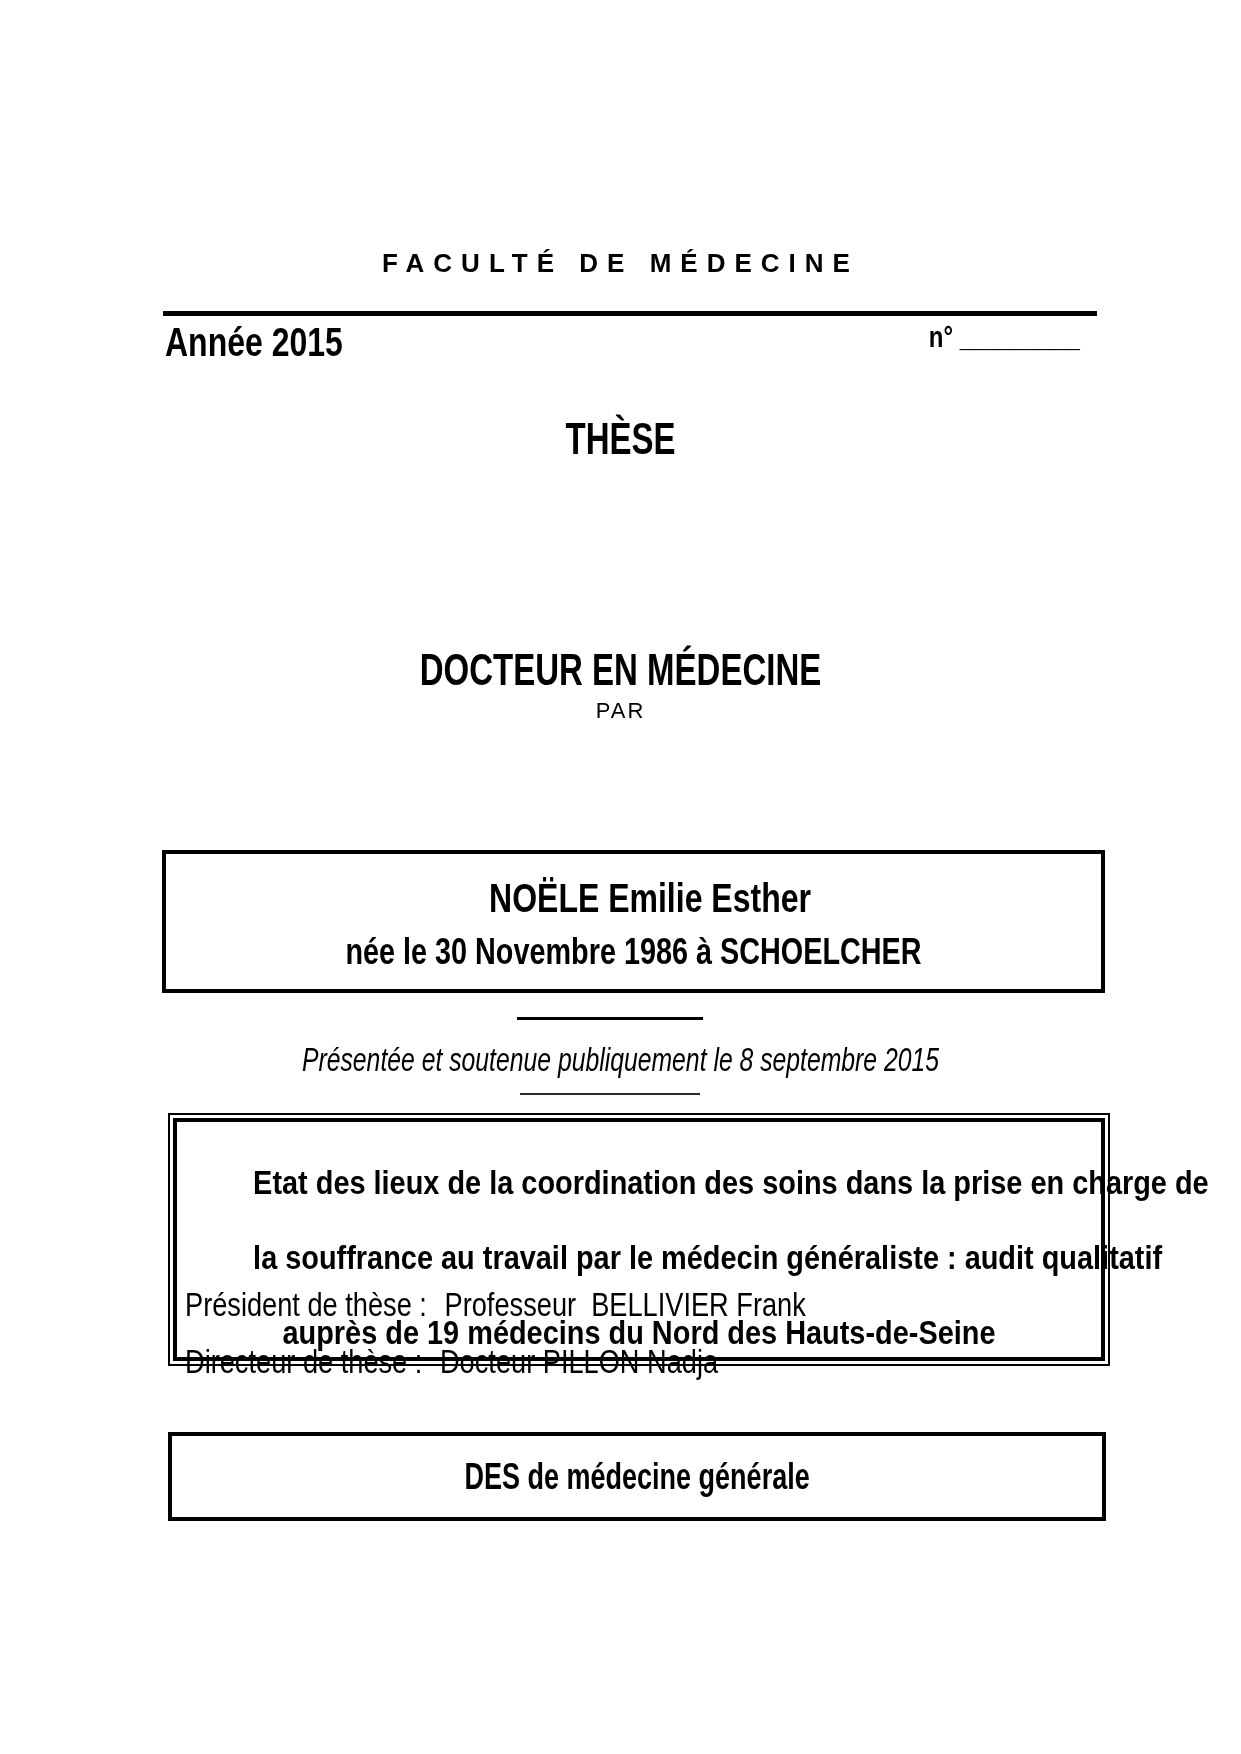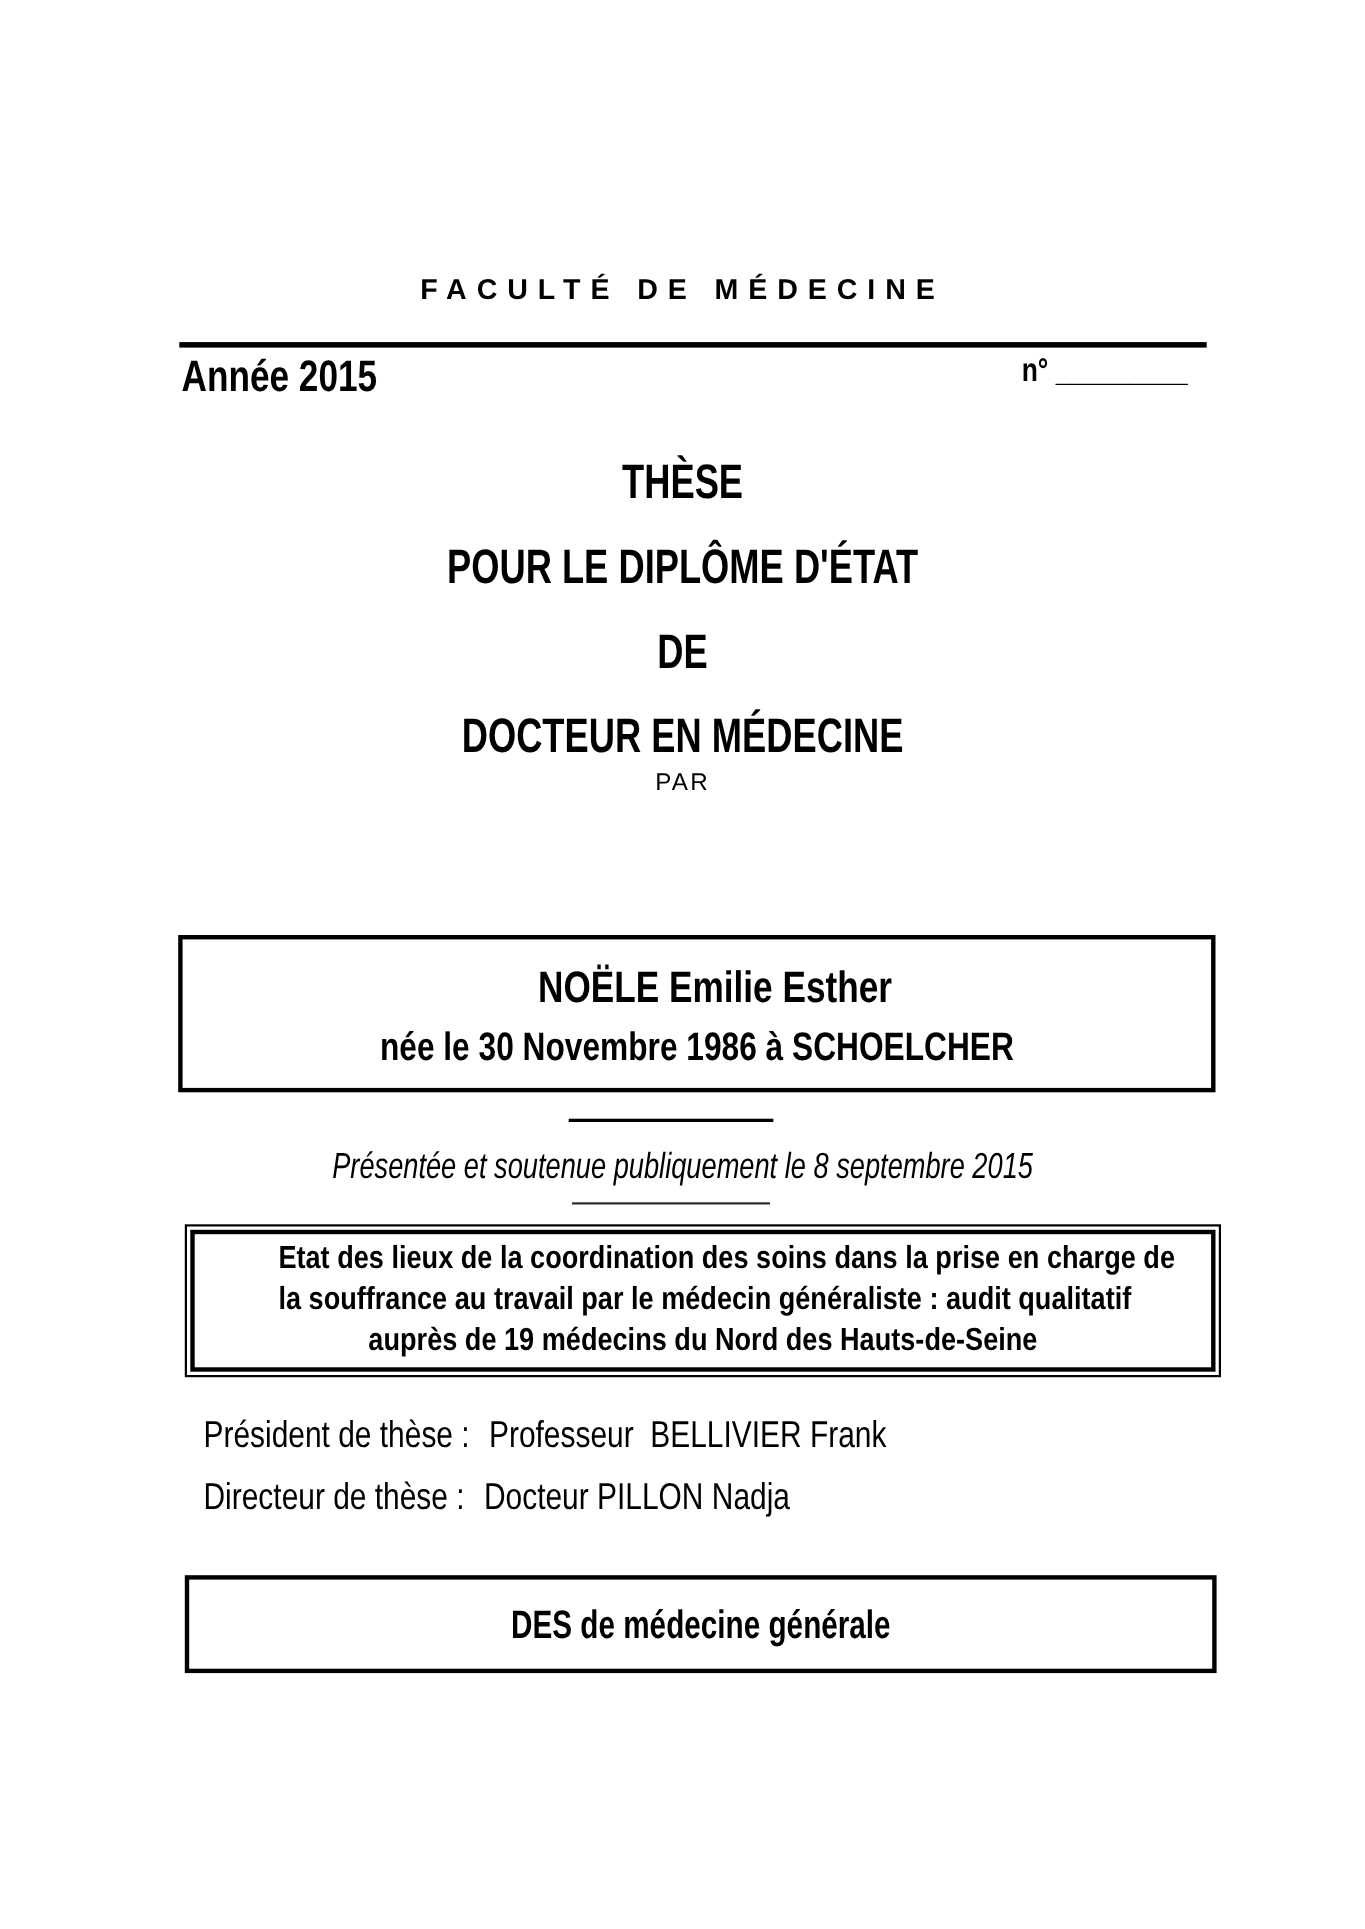--- a/index.html
+++ b/index.html
@@ -55,21 +55,21 @@
     top: 1113px; left: 168px; width: 942px;
     box-sizing: border-box;
     border: 2px solid #000;
     padding: 3px;
   }
   .title-box-inner {
     border: 4px solid #000;
     padding: 4px 8px 6px;
     text-align: center;
   }
-  .title-line { font-size: 29px; font-weight: bold; line-height: 37px; }
+  .title-line { font-size: 34px; font-weight: bold; line-height: 37px; margin-top: 38px; }
 
   .jury-line {
     display: flex;
     gap: 22px;
     font-size: 34px;
     transform: scaleX(.8);
     transform-origin: left center;
   }
   .jury-line span { white-space: pre; }
   .jury-1 { top: 1285px; left: 185px; }
@@ -95,26 +95,20 @@
   <div class="abs year">
     <span class="from-left">Année 2015</span>
   </div>
 
   <div class="abs number">
     <span class="from-right">n° _________</span>
   </div>
 
   <div class="abs center h-line h1">
     <span class="cx75">THÈSE</span>
-  </div>
-  <div class="abs center h-line h2">
-    <span class="cx75">POUR LE DIPLÔME D'ÉTAT</span>
-  </div>
-  <div class="abs center h-line h3">
-    <span class="cx75">DE</span>
   </div>
   <div class="abs center h-line h4">
     <span class="cx75">DOCTEUR EN MÉDECINE</span>
   </div>
 
   <div class="abs center par">PAR</div>
 
   <div class="abs author-box">
     <div class="author-name">
       <span class="cx80">NOËLE Emilie Esther</span>

